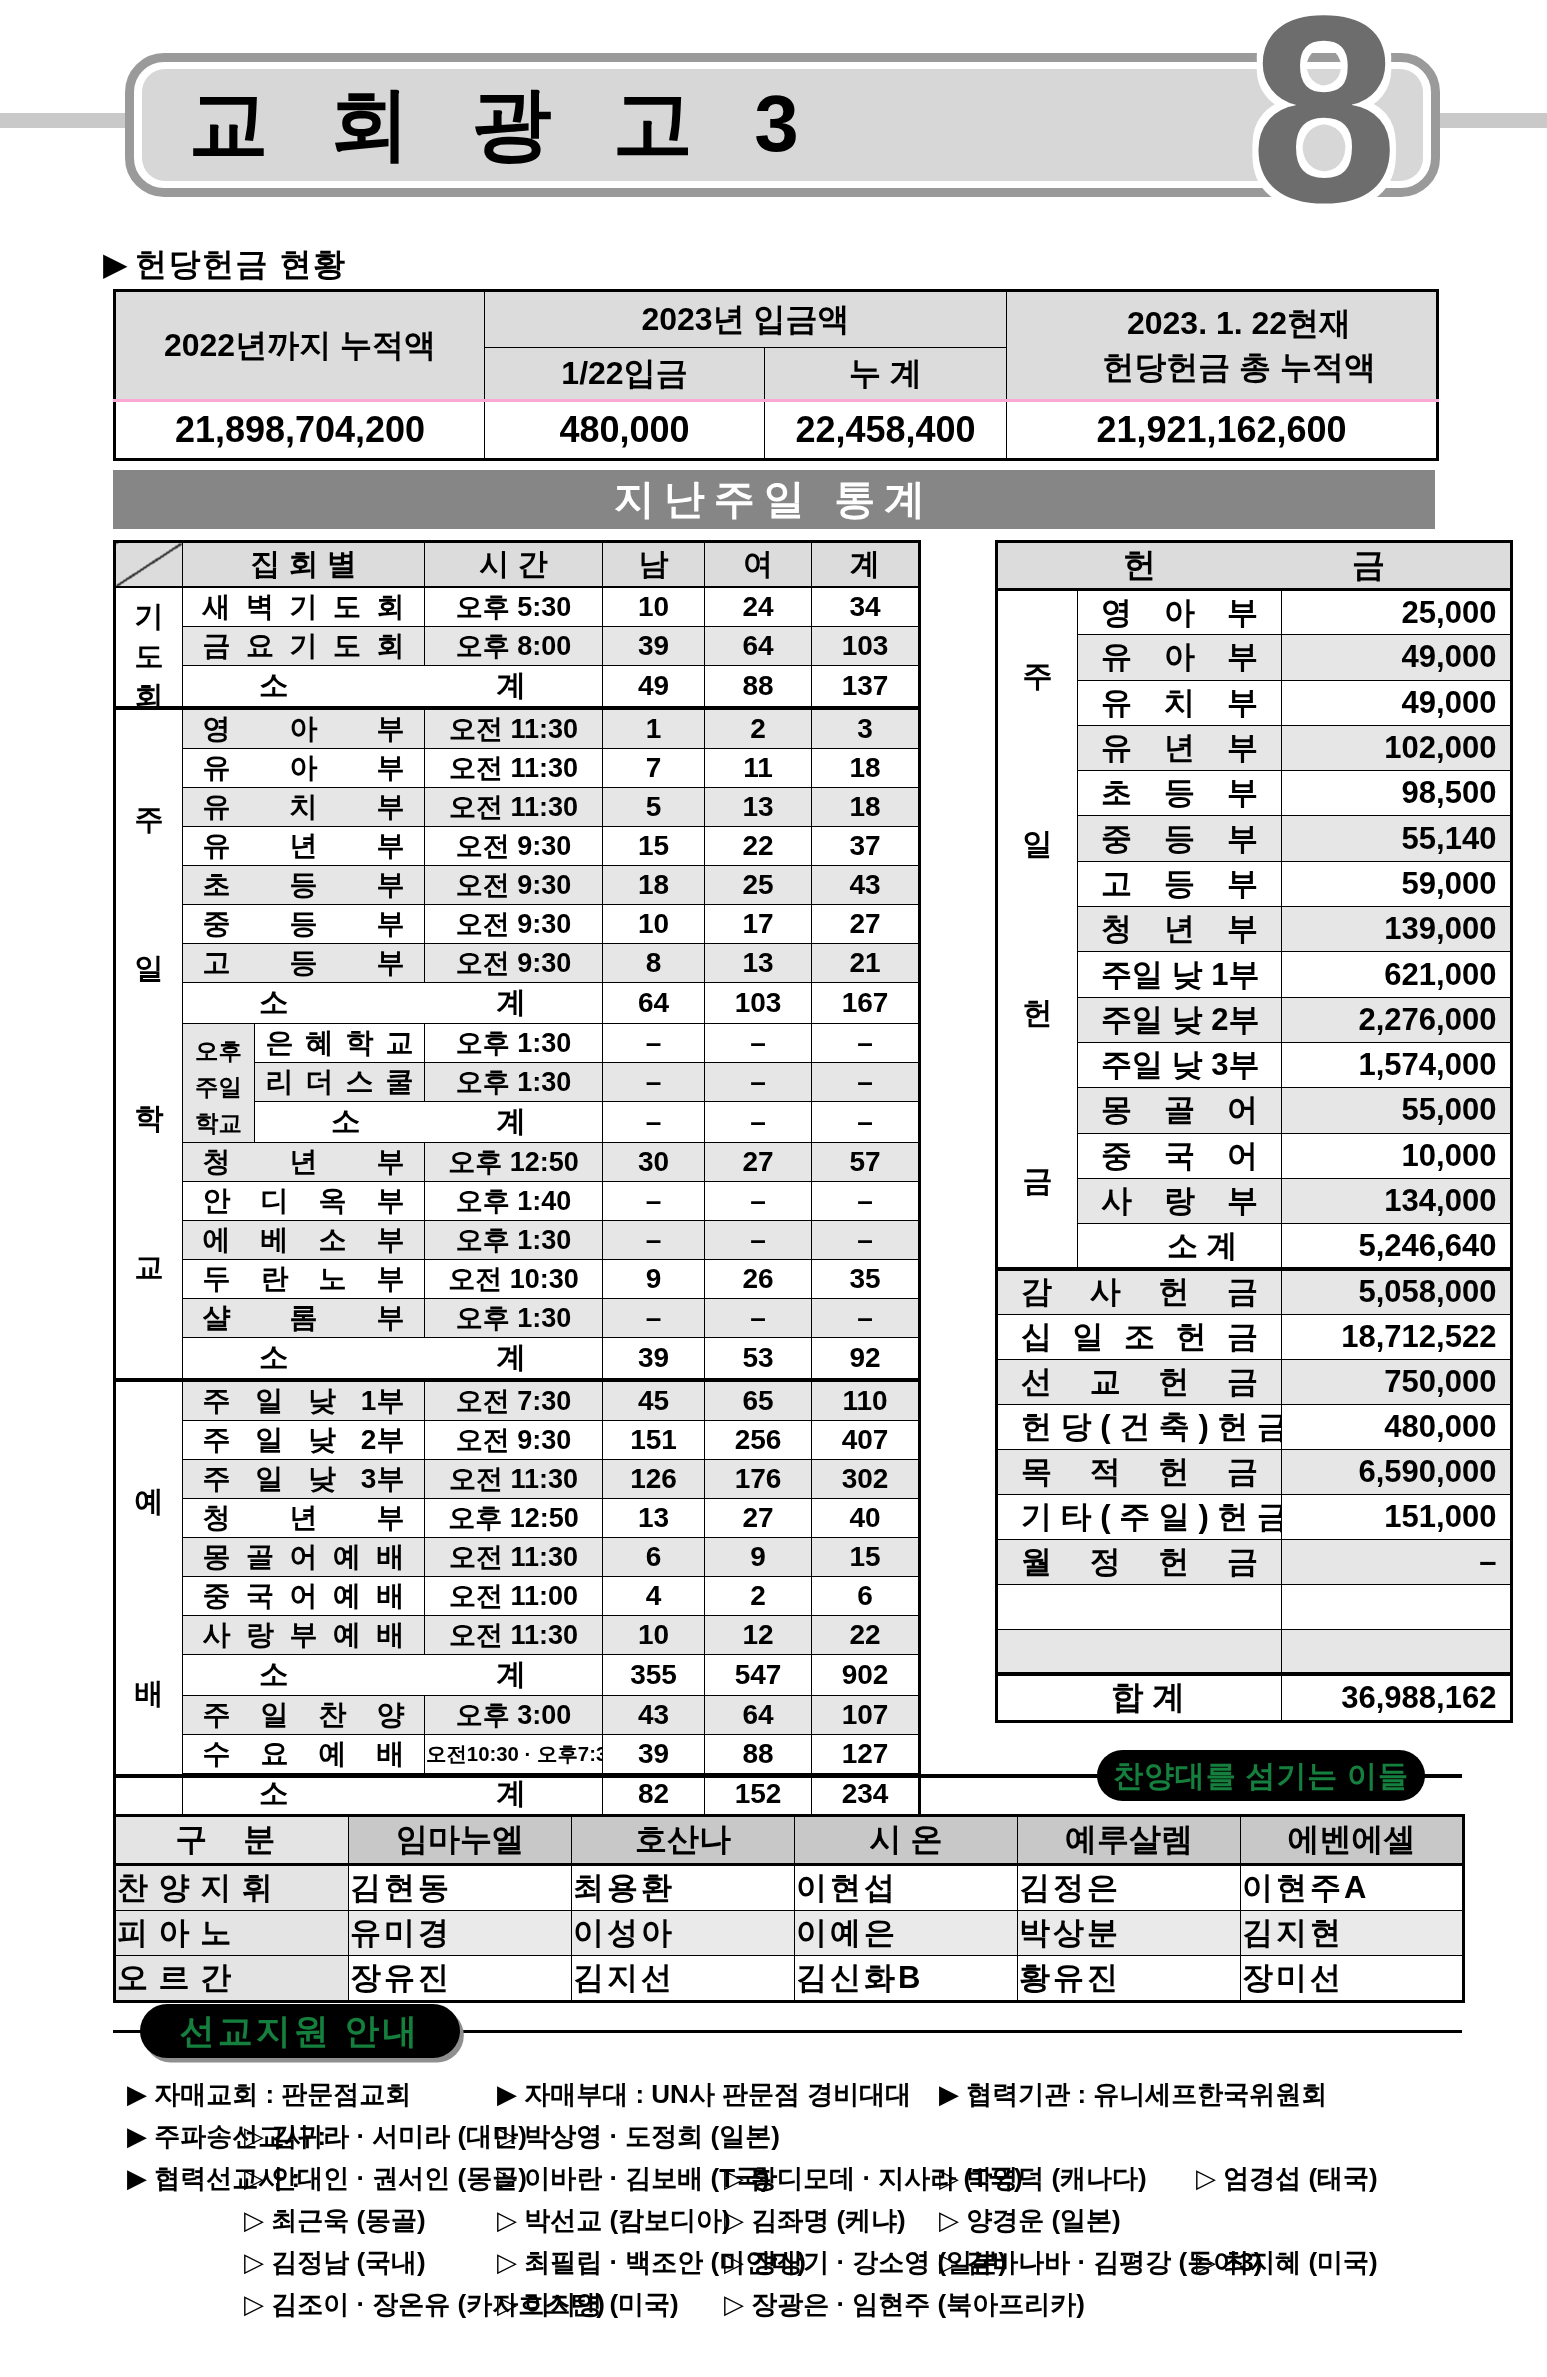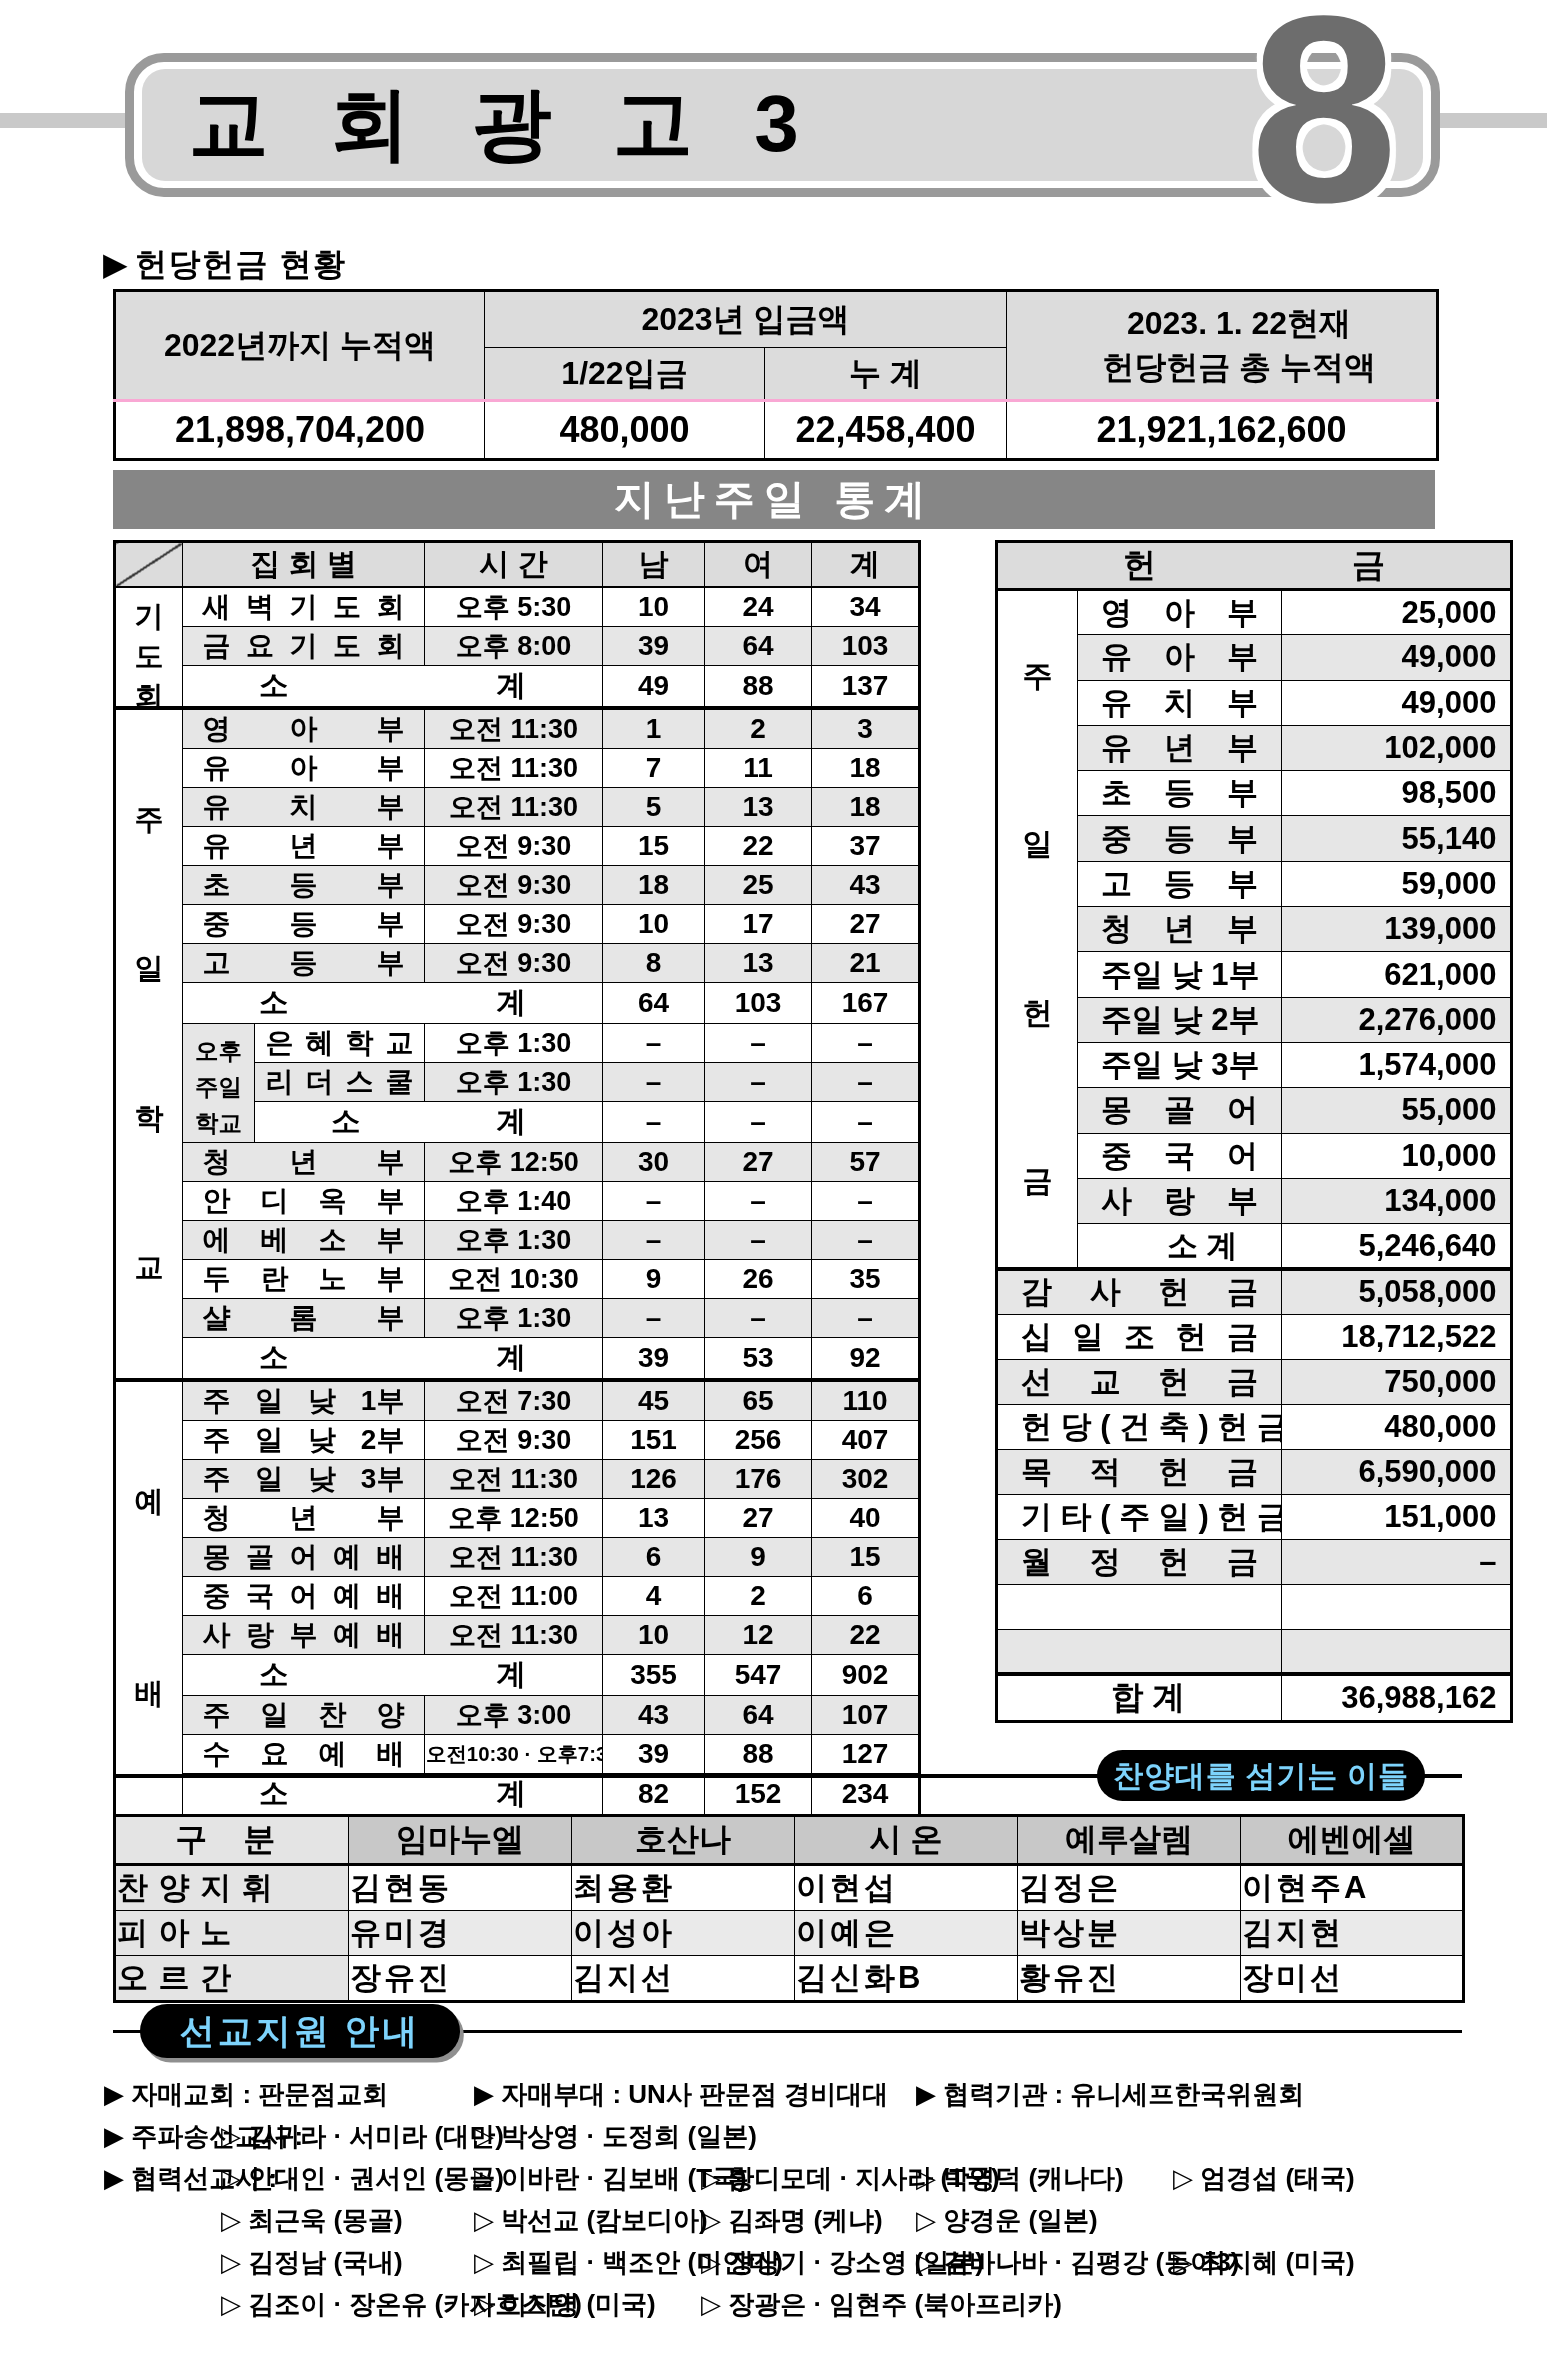--- a/index.html
+++ b/index.html
@@ -53,36 +53,36 @@
   .off td{font-size:31px;font-weight:600;background:#fff;}
   .off td.grp{font-weight:700;font-size:30px;text-align:center;}
   .off td.nm{text-align:justify;text-align-last:justify;padding:0 23px;}
   .off td.amt{text-align:right;padding-right:13.6px;}
   .off td.sublab-r{font-weight:700;text-align:justify;text-align-last:justify;padding:0 89px;}
   .off td.totlab{font-weight:700;text-align:justify;text-align-last:justify;padding:0 113px;font-size:32.5px;}
   .off td.bold{font-weight:700;}
   .off tr.tk td{border-top:4.5px solid #000;}
   
   .choir-line{position:absolute;left:113px;top:1774px;width:1349px;height:3.8px;background:#000;}
-  .badge{position:absolute;background:#000;color:#7dd3fc;border-radius:30px;text-align:center;font-weight:700;z-index:3;}
+  .badge{position:absolute;background:#000;color:#15803d;border-radius:30px;text-align:center;font-weight:700;z-index:3;}
   .choir-badge{left:1097px;top:1750px;width:328px;height:51px;font-size:30px;line-height:51px;letter-spacing:0.8px;}
   .choir{position:absolute;left:113px;top:1814px;width:1349px;border:3px solid #000;}
   .choir tr{height:42px;}
   .choir thead tr{height:45px;}
   .choir th{font-size:32px;font-weight:700;text-align:center;border-bottom:3px solid #000;}
   .choir th.gb{background:#e4e4e4;letter-spacing:13.6px;}
   .choir th.gh{background:#c8c8c8;}
   .choir td{font-size:31px;font-weight:600;text-align:left;background:#fff;letter-spacing:3px;}
   .choir td.rl{background:#e4e4e4;font-weight:700;letter-spacing:10.6px;}
   .choir tr.sh td{background:#eaeaea;}
   .choir tr.sh td.rl{background:#e4e4e4;}
   
   .mission-line{position:absolute;left:113px;top:2030px;width:1349px;height:3px;background:#000;}
   .mission-badge{left:140px;top:2004px;width:320px;height:54px;font-size:35px;line-height:54px;letter-spacing:3px;box-shadow:3.8px 4.5px 0 #8f8f8f;}
-  #mission{position:absolute;left:104px;top:2071px;width:1375px;font-size:26px;font-weight:700;}
+  #mission{position:absolute;left:127px;top:2071px;width:1375px;font-size:26px;font-weight:700;}
   .m-row{position:relative;height:42px;}
   .m-item{position:absolute;top:6px;white-space:nowrap;}
   .m-item.lab{left:0;} .m-item.c0{left:117px;} .m-item.c1{left:370px;}
   .m-item.c2{left:597px;} .m-item.c3{left:812px;} .m-item.c4{left:1069px;}
 </style>
 </head>
 <body>
 
 <div class="band"></div>
 <div class="hbox">

